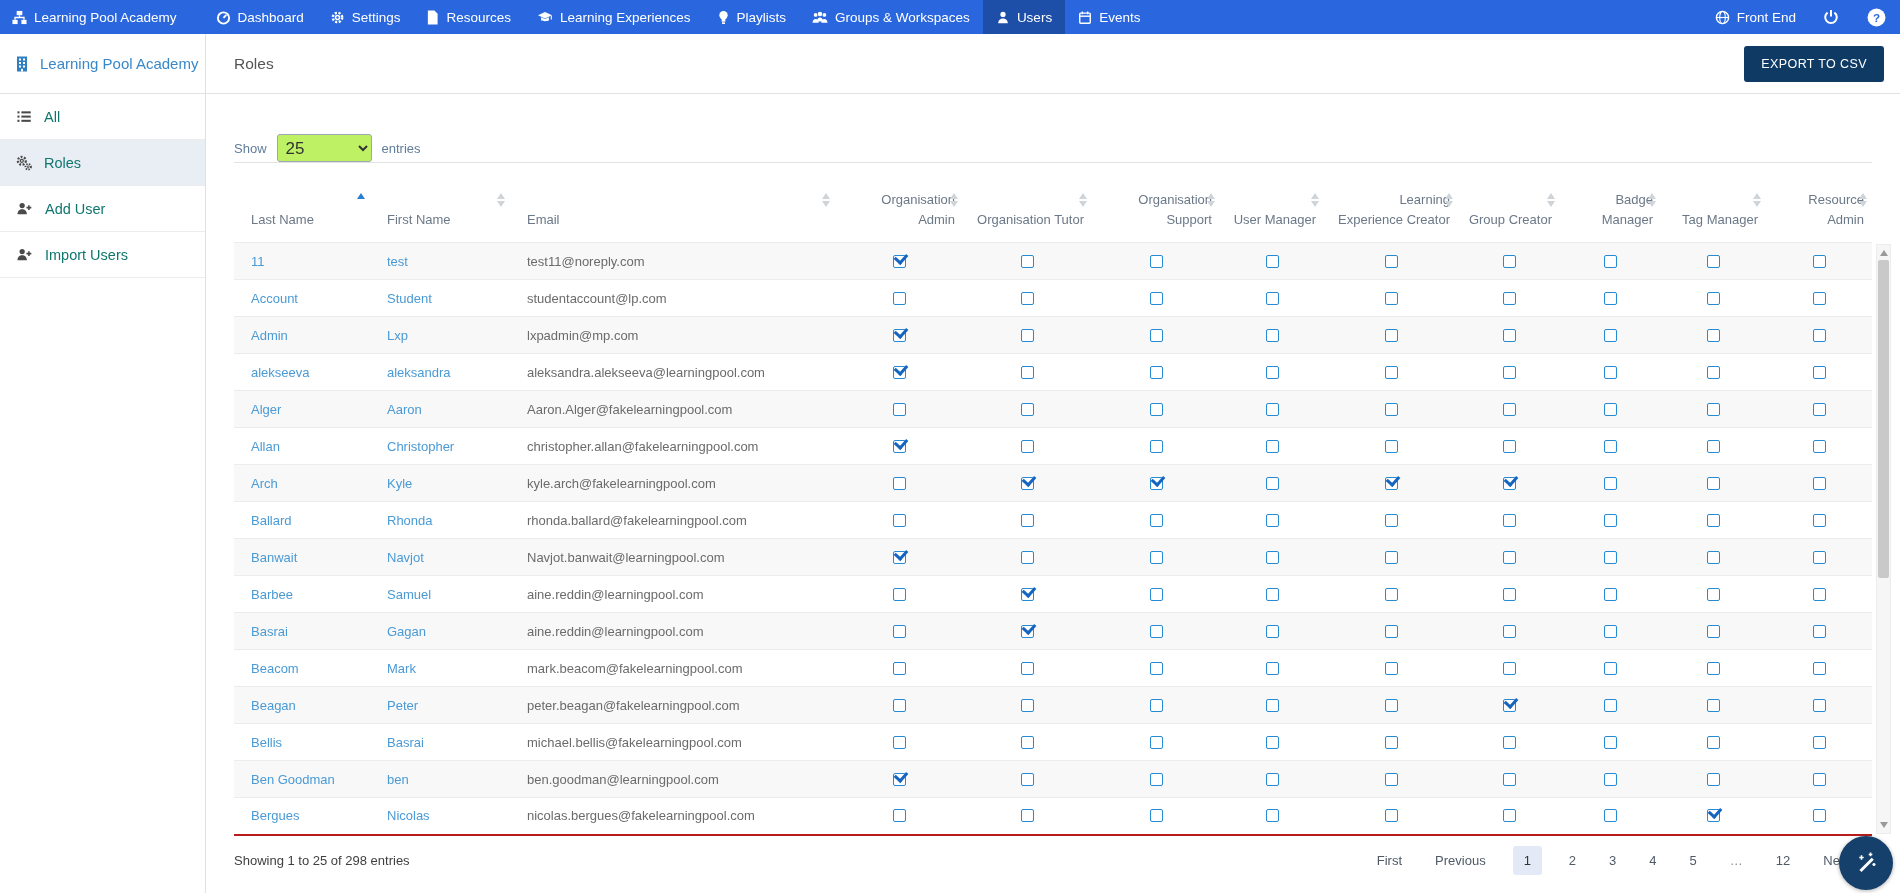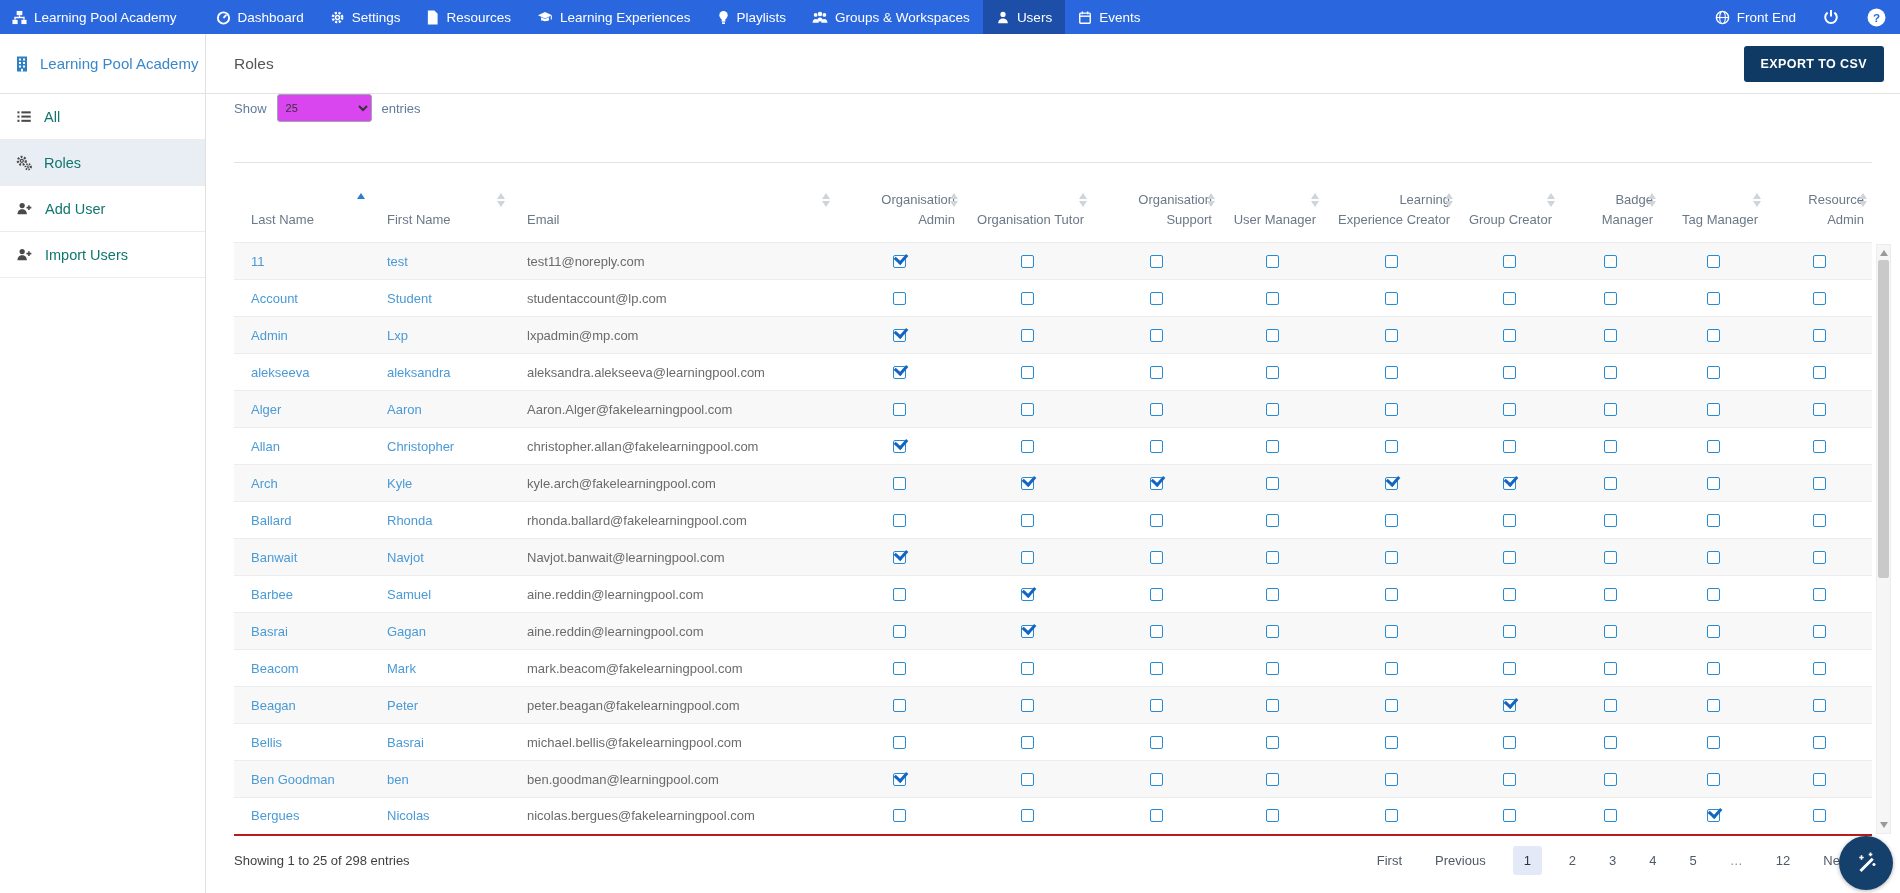--- a/index.html
+++ b/index.html
@@ -18,26 +18,26 @@
   .sidebar { position:absolute; left:0; top:34px; width:206px; bottom:0; background:#fff; border-right:1px solid #e0e0e0; z-index:20; }
   .sidebar-title { height:60px; display:flex; align-items:center; gap:10px; padding:0 0 0 14px; border-bottom:1px solid #e2e2e2; color:#3a87c8; font-size:15px; }
   .side-item { height:46px; display:flex; align-items:center; gap:12px; padding-left:16px; font-size:14.5px; color:#0f766e; border-bottom:1px solid #ececec; cursor:pointer; }
   .side-item.active { background:#e9eef5; }
   .side-item svg { display:block; }
 
   
   .main { position:absolute; left:206px; top:34px; right:0; bottom:0; }
   .page-header { height:60px; border-bottom:1px solid #e2e2e2; display:flex; align-items:center; padding:0 16px 0 28px; }
   .page-title { font-size:15.5px; color:#555; }
-  .export-btn { margin-left:auto; background:#0f3a64; color:#fff; font-size:12.5px; font-weight:bold; letter-spacing:.4px; padding:11px 17px; border:none; border-radius:3px; cursor:pointer; }
-
-  .controls { height:68px; display:flex; align-items:flex-start; padding:0 14px 0 28px; }
+  .export-btn { margin-left:auto; background:#0f3a64; color:#fff; font-size:12.5px; font-weight:normal; letter-spacing:.4px; padding:11px 17px; border:none; border-radius:3px; cursor:pointer; }
+
+  .controls { height:68px; display:flex; align-items:flex-end; padding:0 14px 0 28px; }
   .show-group { display:flex; align-items:center; gap:10px; width:262px; }
   .ctl-label { font-size:13px; color:#5f7c99; }
-  .page-size { width:95px; height:28px; font-size:11px; color:#333; border:1px solid #9fa6ad; border-radius:3px; background:#d946ef; padding:0 4px; }
+  .page-size { width:95px; height:28px; font-size:17px; color:#333; border:1px solid #9fa6ad; border-radius:3px; background:#bef264; padding:0 4px; }
   .search-group { display:flex; align-items:center; gap:8px; flex:1; }
   .search-input { flex:1; height:31px; border:1px solid #c2c2c2; border-radius:16px; padding:0 14px; font-size:13px; outline:none; }
 
   
   .tablewrap { padding:0 28px; }
   table.roles { width:1638px; border-collapse:collapse; table-layout:fixed; }
   thead th { border-top:1px solid #e3e3e3; vertical-align:bottom; font-weight:normal; font-size:13px; color:#6b7887; padding:6px 8px 13px; height:80px; position:relative; line-height:1.5; cursor:pointer; }
   thead th.th-text { text-align:left; padding-left:17px; }
   thead th.th-role { text-align:right; }
   .sort { position:absolute; top:30px; right:5px; width:9px; }

